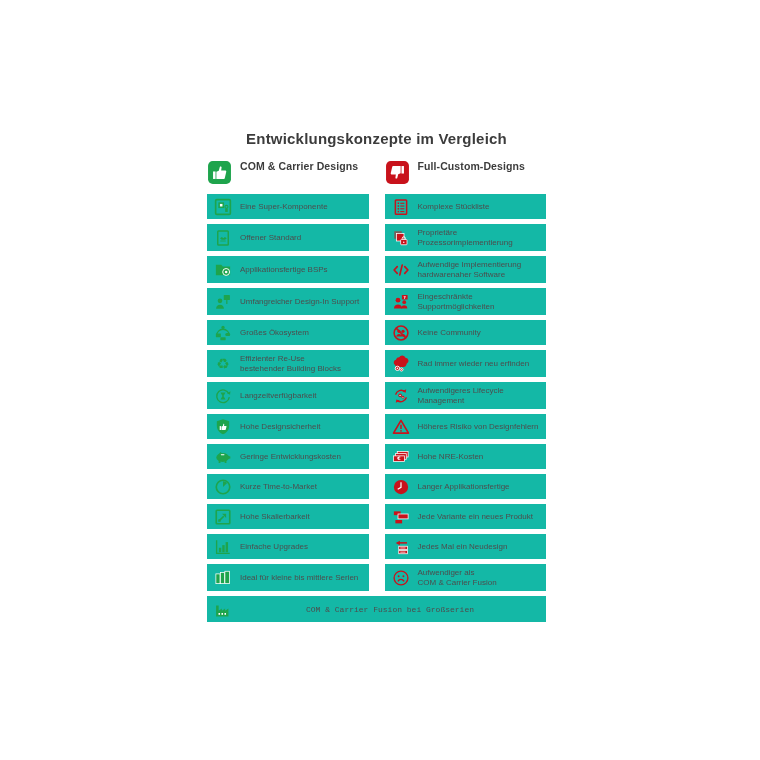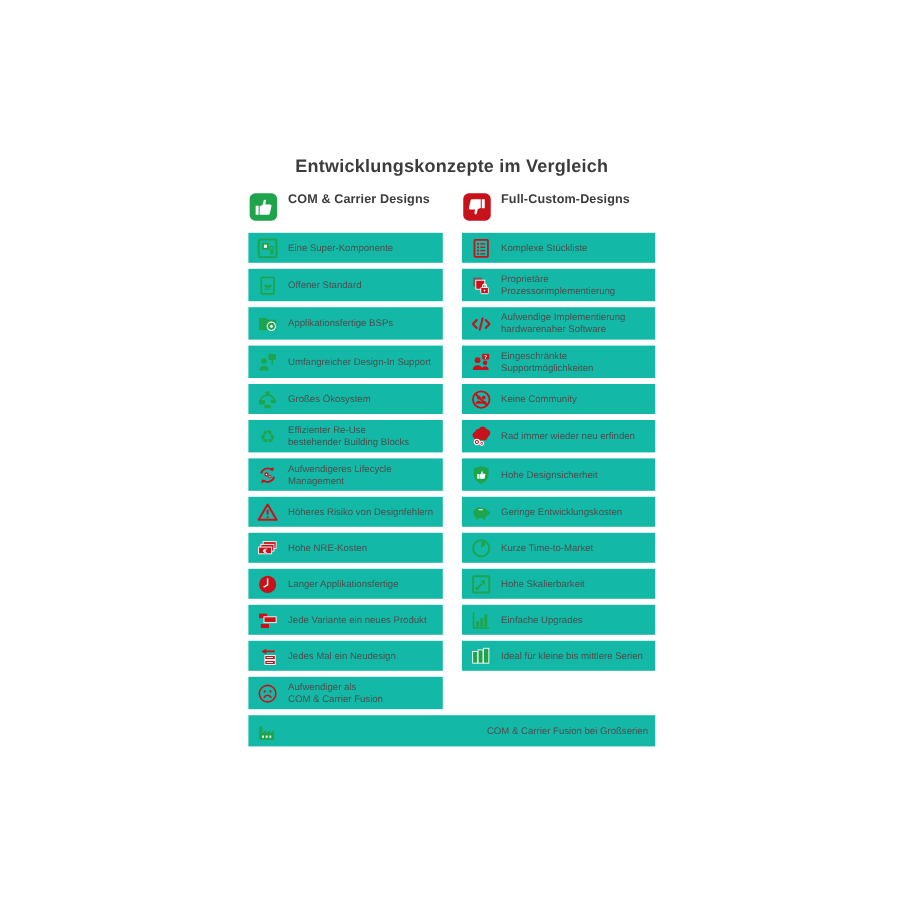--- a/index.html
+++ b/index.html
@@ -22,21 +22,21 @@
   .cell{
     background:#14b8a6;display:flex;align-items:center;gap:8px;
     padding:4px 6px 3px 7px;min-height:24px;box-sizing:border-box;
   }
   .ic{width:18px;height:18px;flex:0 0 auto;}
   .ic svg{width:18px;height:18px;display:block;}
   .g{color:#1ea44c;}
   .r{color:#c8121b;}
   .lbl{font-size:8px;line-height:10px;color:#4d4d4d;white-space:pre-line;}
   .footer{grid-column:1/-1;min-height:26px;}
-  .footer .lbl{flex:1;text-align:right;}
+  .footer .lbl{flex:1;text-align:center;font-family:Liberation Mono, monospace;}
   .defs{position:absolute;width:0;height:0;overflow:hidden;}
 </style>
 </head>
 <body>
 
 <svg class="defs" xmlns="http://www.w3.org/2000/svg" aria-hidden="true">
   <defs>
     <symbol id="i-thumb-up" viewBox="0 0 24 24">
       <rect x="1" y="1" width="22" height="22" rx="4.5" fill="currentColor"></rect>
       <path d="M5.8 11h2.4v7.2H5.8z" fill="#fff"></path>
@@ -359,20 +359,28 @@
     <div class="cell">
       <span class="ic r">
           <svg viewBox="0 0 24 24">
             <use href="#i-brain-gear"></use>
           </svg>
         </span>
       <span class="lbl">Rad immer wieder neu erfinden</span>
     </div>
 
     <div class="cell">
+      <span class="ic g">
+          <svg viewBox="0 0 24 24">
+            <use href="#i-hourglass-cycle"></use>
+          </svg>
+        </span>
+      <span class="lbl">Langzeitverfügbarkeit</span>
+    </div>
+    <div class="cell">
       <span class="ic r">
           <svg viewBox="0 0 24 24">
             <use href="#i-lifecycle"></use>
           </svg>
         </span>
       <span class="lbl">Aufwendigeres Lifecycle
 Management</span>
     </div>
 
     <div class="cell">

